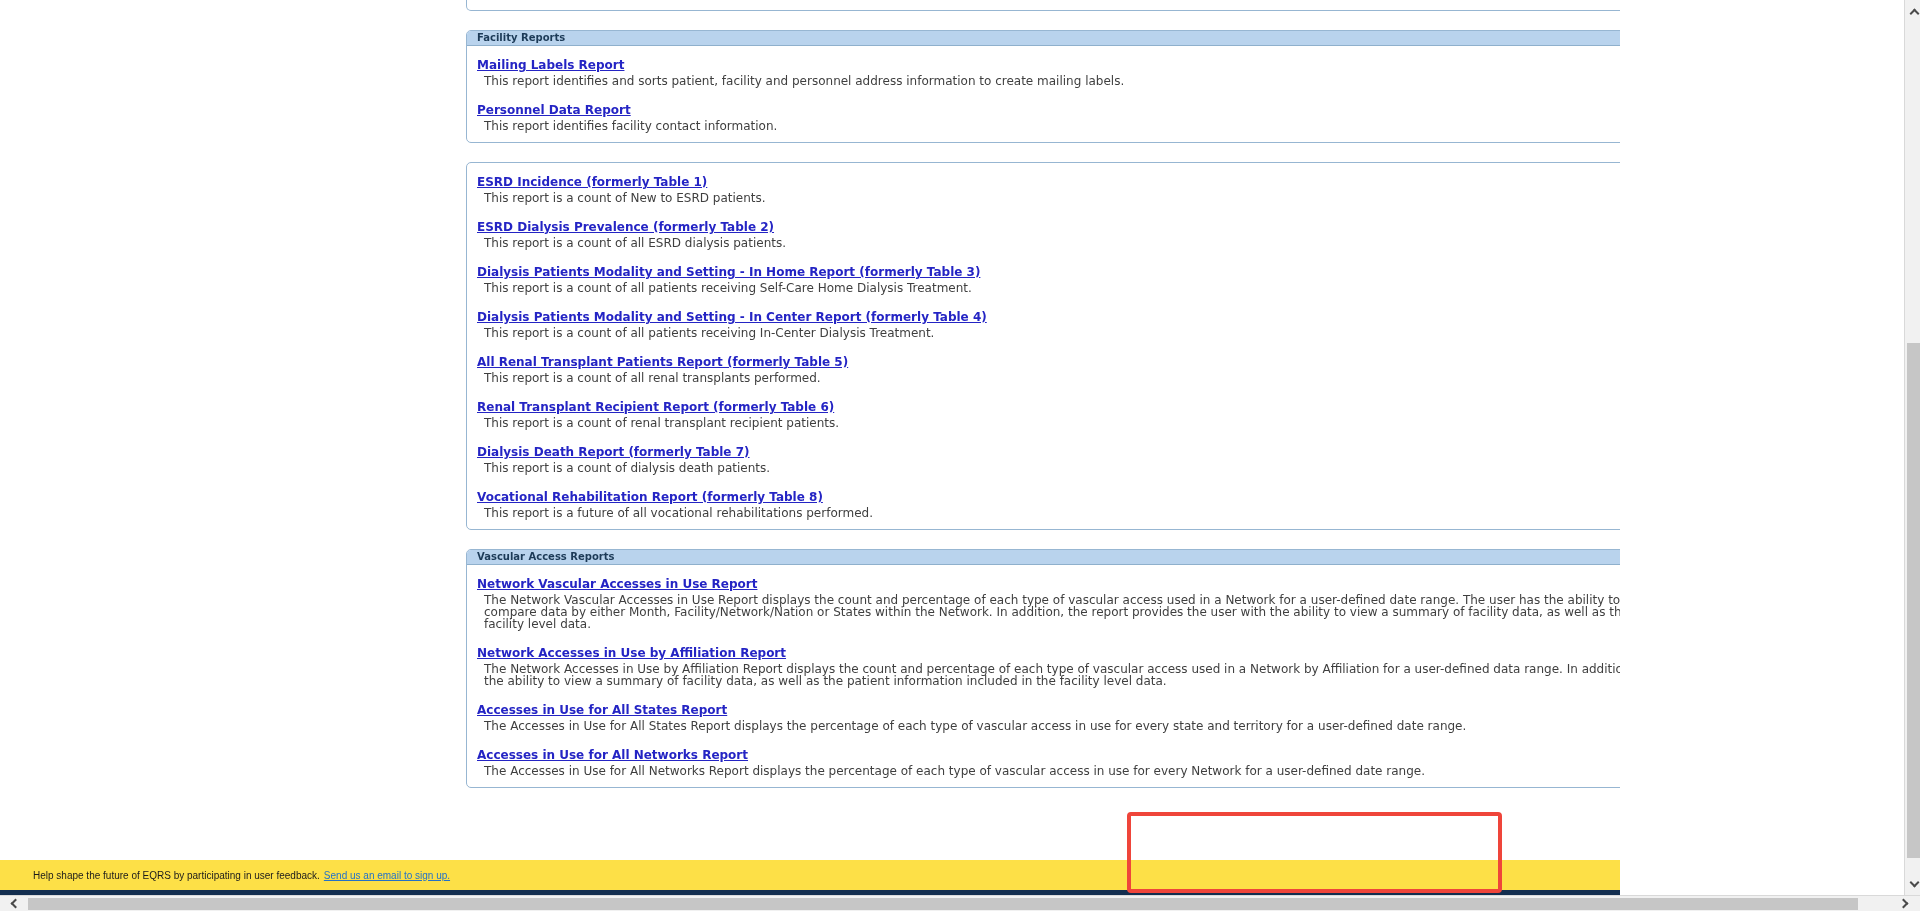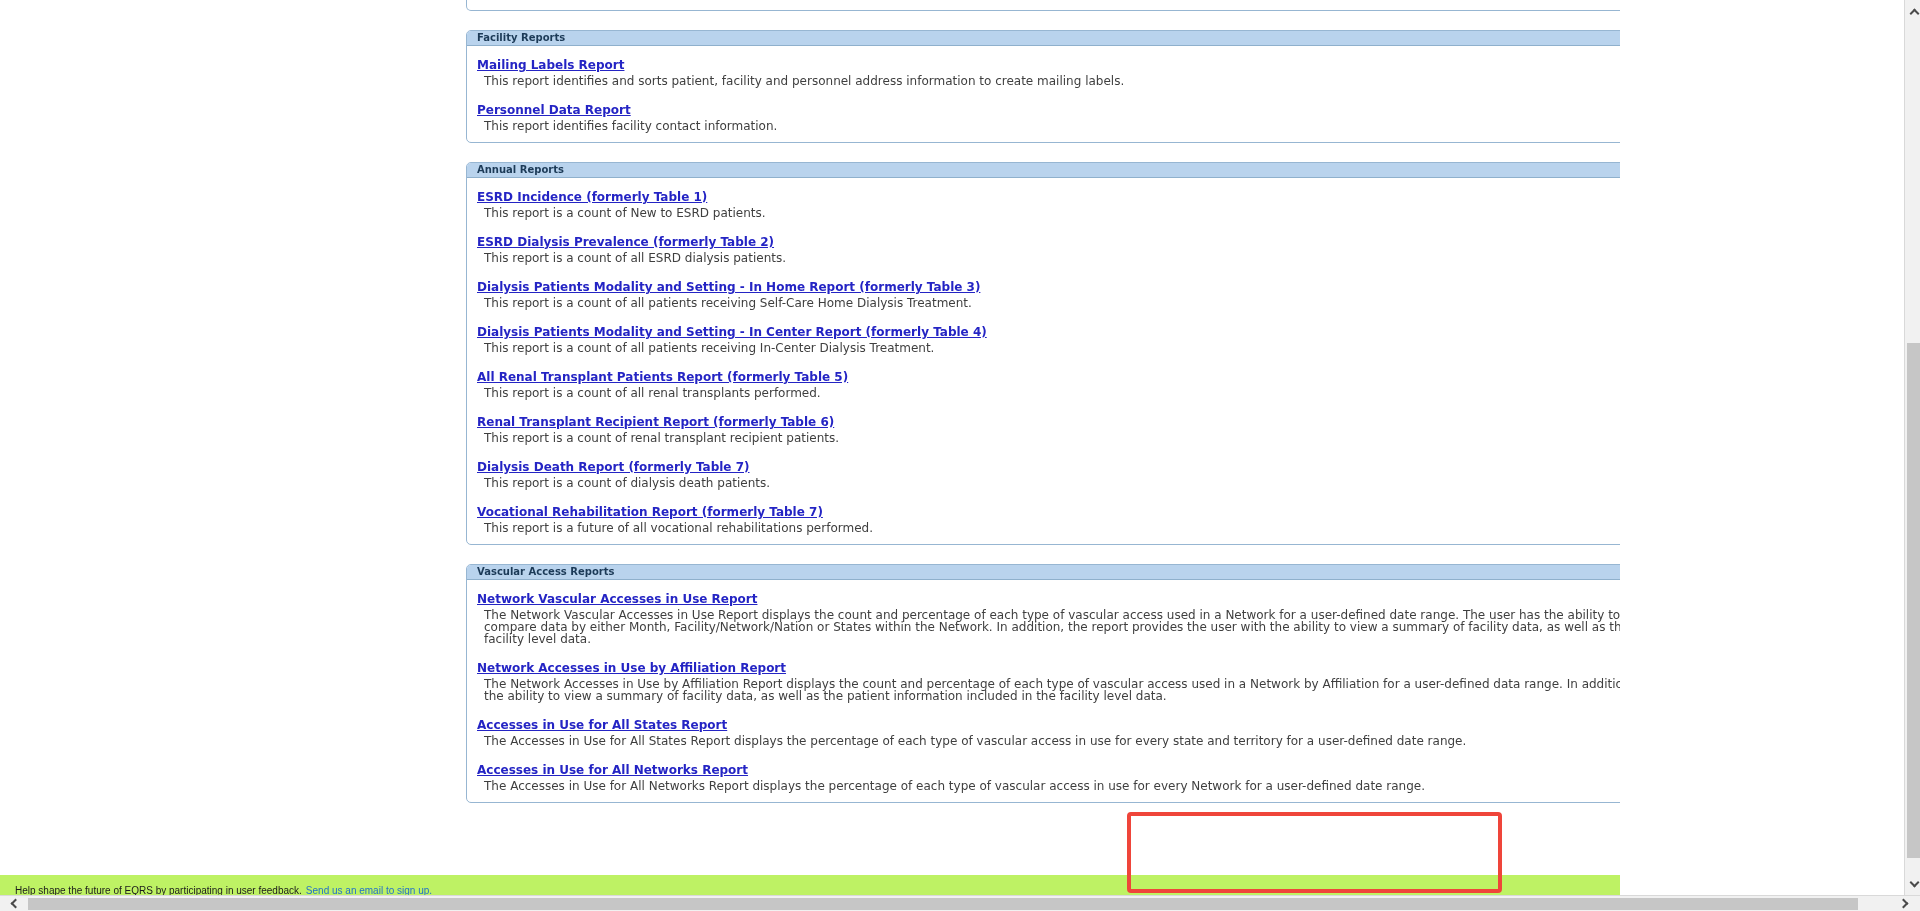--- a/index.html
+++ b/index.html
@@ -16,22 +16,22 @@
   .box-header { background:#b9d3ed; border-bottom:1px solid #8fb0cc; border-radius:4px 4px 0 0;
                 padding:1px 10px; font-size:10px; line-height:12px; font-weight:bold; color:#1c3a57; }
   .box-body { padding:8px 10px 10px 10px; }
   .report-item { margin-bottom:12px; }
   .report-item:last-child { margin-bottom:0; }
   .report-link { display:inline-block; font-size:12px; line-height:12px; font-weight:bold;
                  color:#2424c4; text-decoration:underline; }
   .report-desc { font-size:12px; line-height:12px; color:#3f3f3f; padding-left:7px; margin-top:2px; }
 
   
-  .feedback-bar { margin-top:72px; width:100%; height:30px; background:#bef264;
-                  display:flex; align-items:center; padding-left:15px;
+  .feedback-bar { margin-top:72px; width:100%; height:30px; background:#fde047;
+                  display:flex; align-items:center; padding-left:33px;
                   font-family:"Liberation Sans", sans-serif; font-size:10px; color:#1b1b1b; }
   .feedback-link { color:#2472c8; text-decoration:underline; margin-left:4px; }
 
   
   .footer { position:relative; width:100%; height:115px; background:#132e4f;
             font-family:"Liberation Sans", sans-serif; color:#fff; }
   .footer-logo { position:absolute; top:10px; left:33px; font-family:"Liberation Serif", serif;
                  font-size:30px; line-height:34px; color:#ffffff; letter-spacing:1px; }
 
   
@@ -75,23 +75,20 @@
           <p class="report-desc">This report identifies and sorts patient, facility and personnel address information to create mailing labels.</p>
         </div>
         <div class="report-item">
           <a href="#" class="report-link">Personnel Data Report</a>
           <p class="report-desc">This report identifies facility contact information.</p>
         </div>
       </div>
     </section>
 
     <section class="box">
-      <header class="box-header">
-        <span>Annual Reports</span>
-      </header>
       <div class="box-body">
         <div class="report-item">
           <a href="#" class="report-link">ESRD Incidence (formerly Table 1)</a>
           <p class="report-desc">This report is a count of New to ESRD patients.</p>
         </div>
         <div class="report-item">
           <a href="#" class="report-link">ESRD Dialysis Prevalence (formerly Table 2)</a>
           <p class="report-desc">This report is a count of all ESRD dialysis patients.</p>
         </div>
         <div class="report-item">
@@ -108,21 +105,21 @@
         </div>
         <div class="report-item">
           <a href="#" class="report-link">Renal Transplant Recipient Report (formerly Table 6)</a>
           <p class="report-desc">This report is a count of renal transplant recipient patients.</p>
         </div>
         <div class="report-item">
           <a href="#" class="report-link">Dialysis Death Report (formerly Table 7)</a>
           <p class="report-desc">This report is a count of dialysis death patients.</p>
         </div>
         <div class="report-item">
-          <a href="#" class="report-link">Vocational Rehabilitation Report (formerly Table 7)</a>
+          <a href="#" class="report-link">Vocational Rehabilitation Report (formerly Table 8)</a>
           <p class="report-desc">This report is a future of all vocational rehabilitations performed.</p>
         </div>
       </div>
     </section>
 
     <section class="box">
       <header class="box-header">
         <span>Vascular Access Reports</span>
       </header>
       <div class="box-body">

